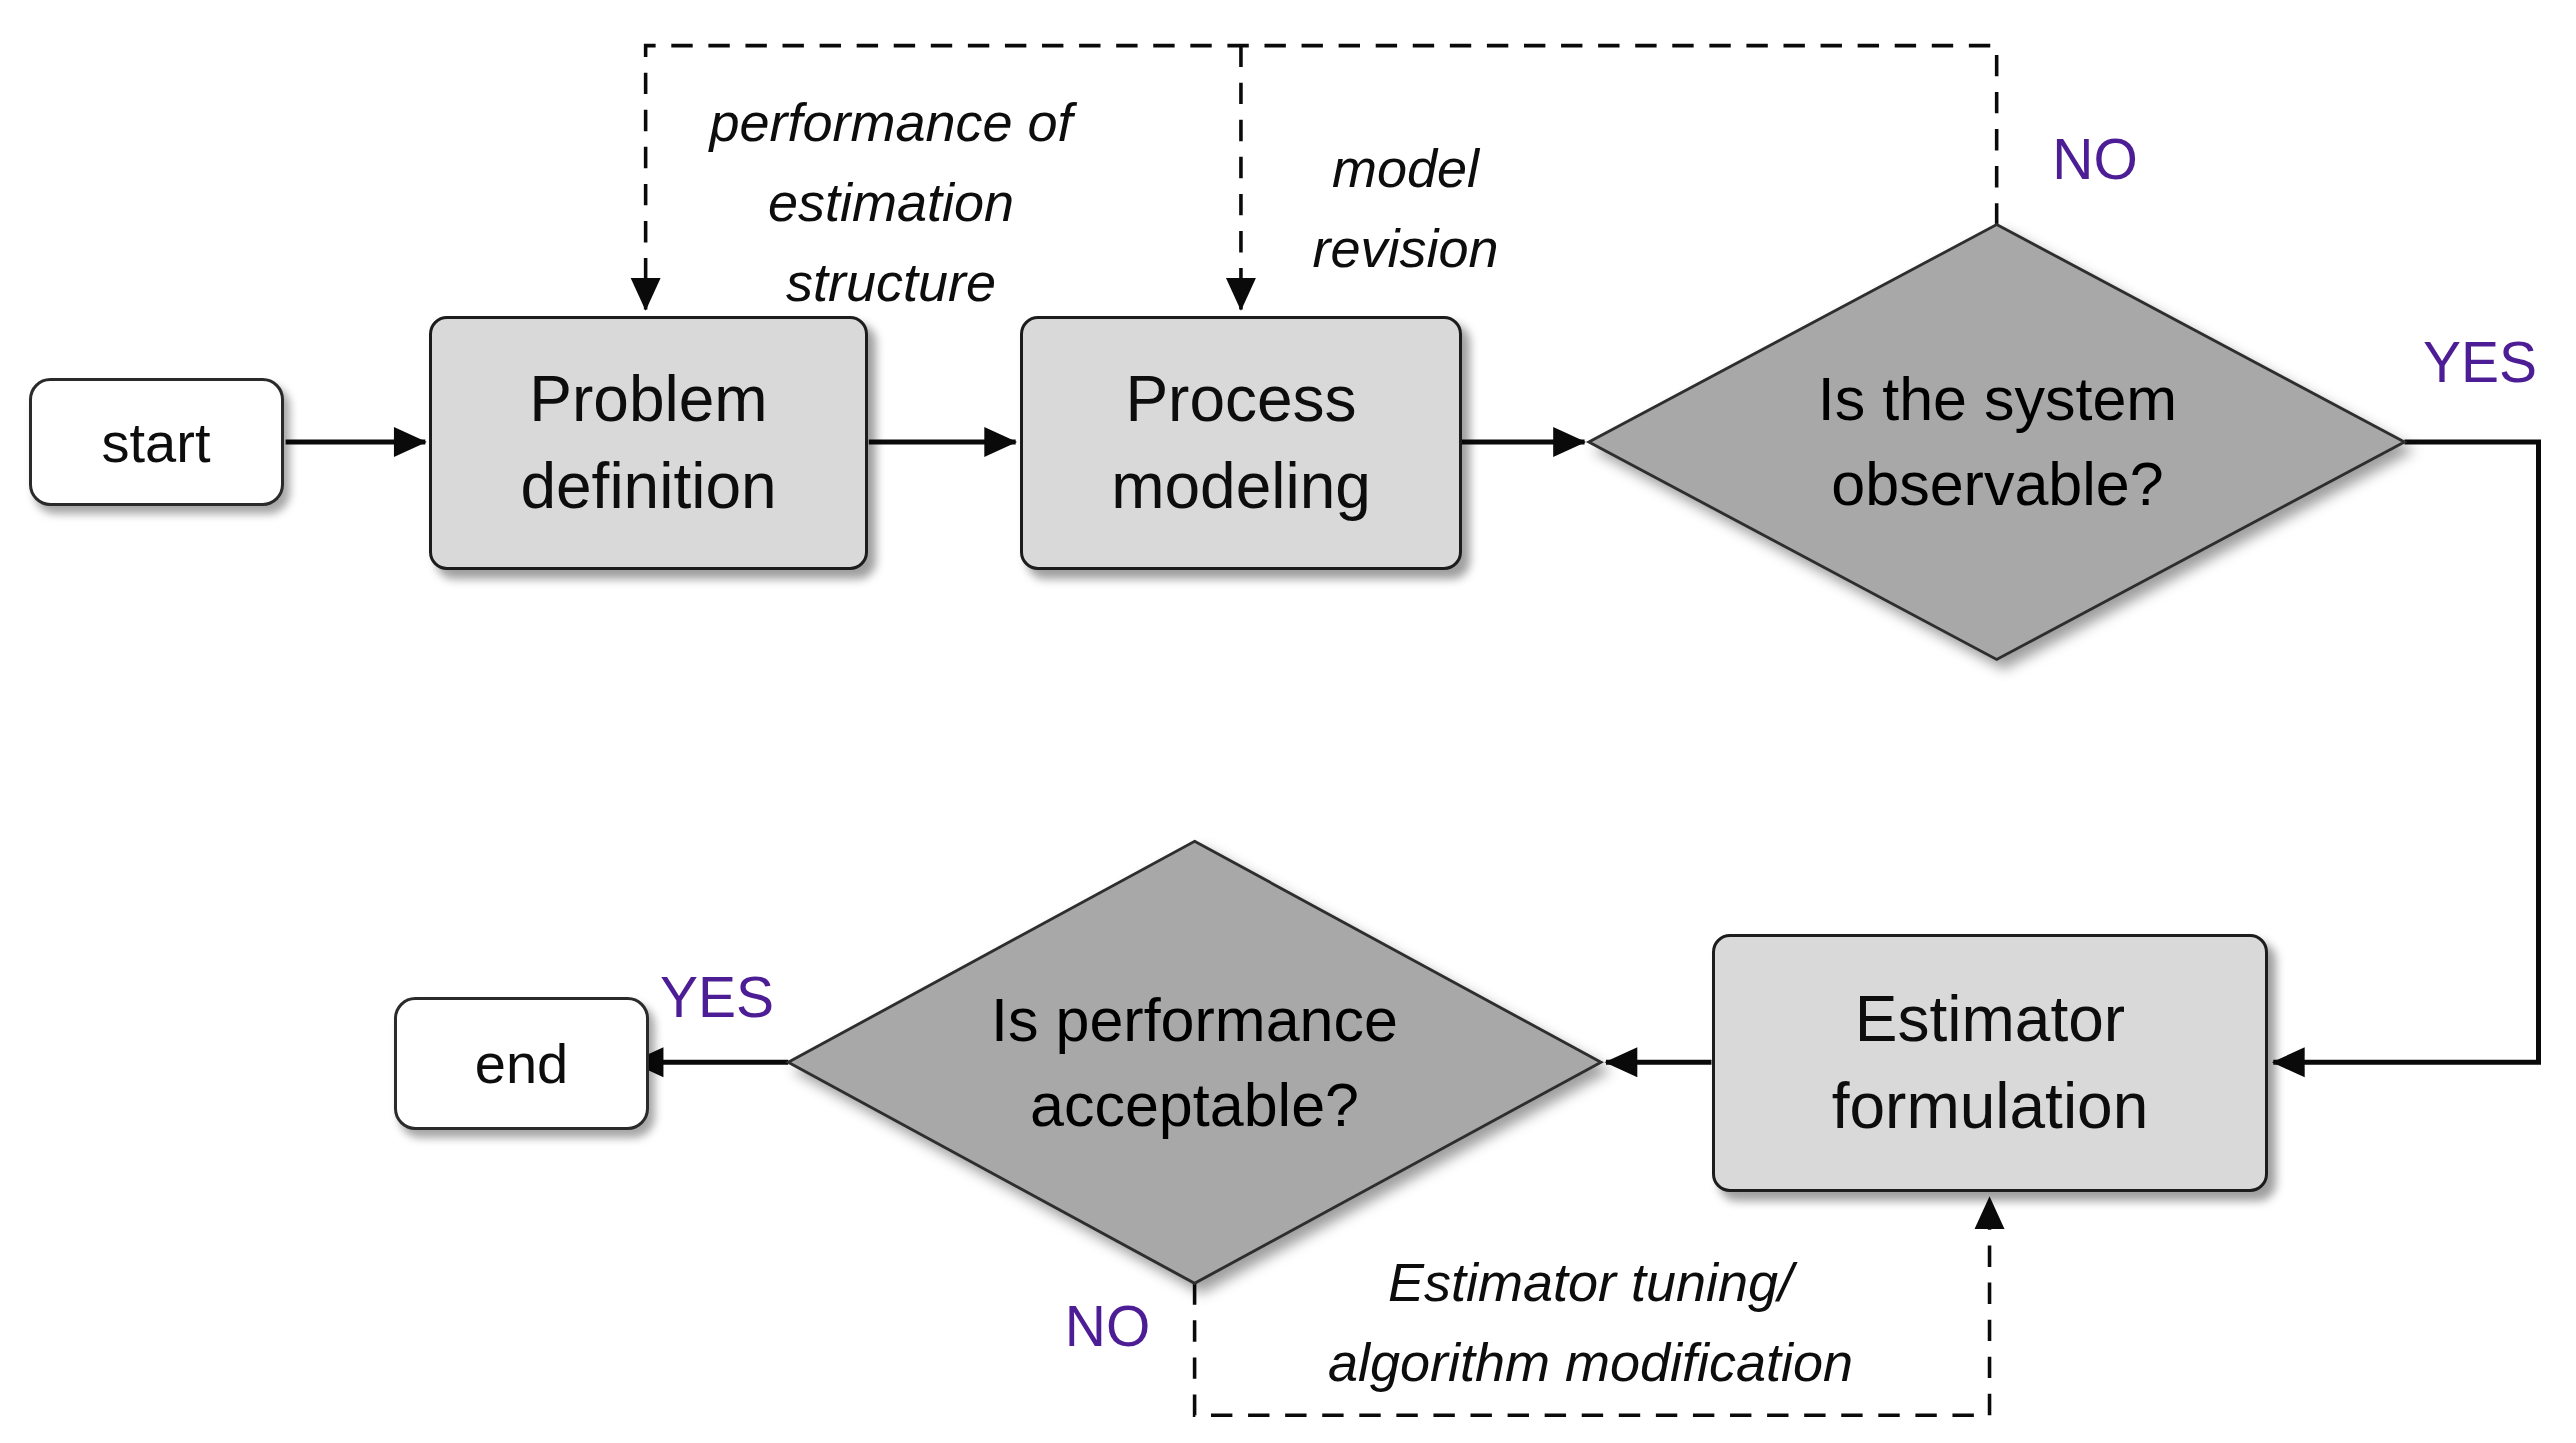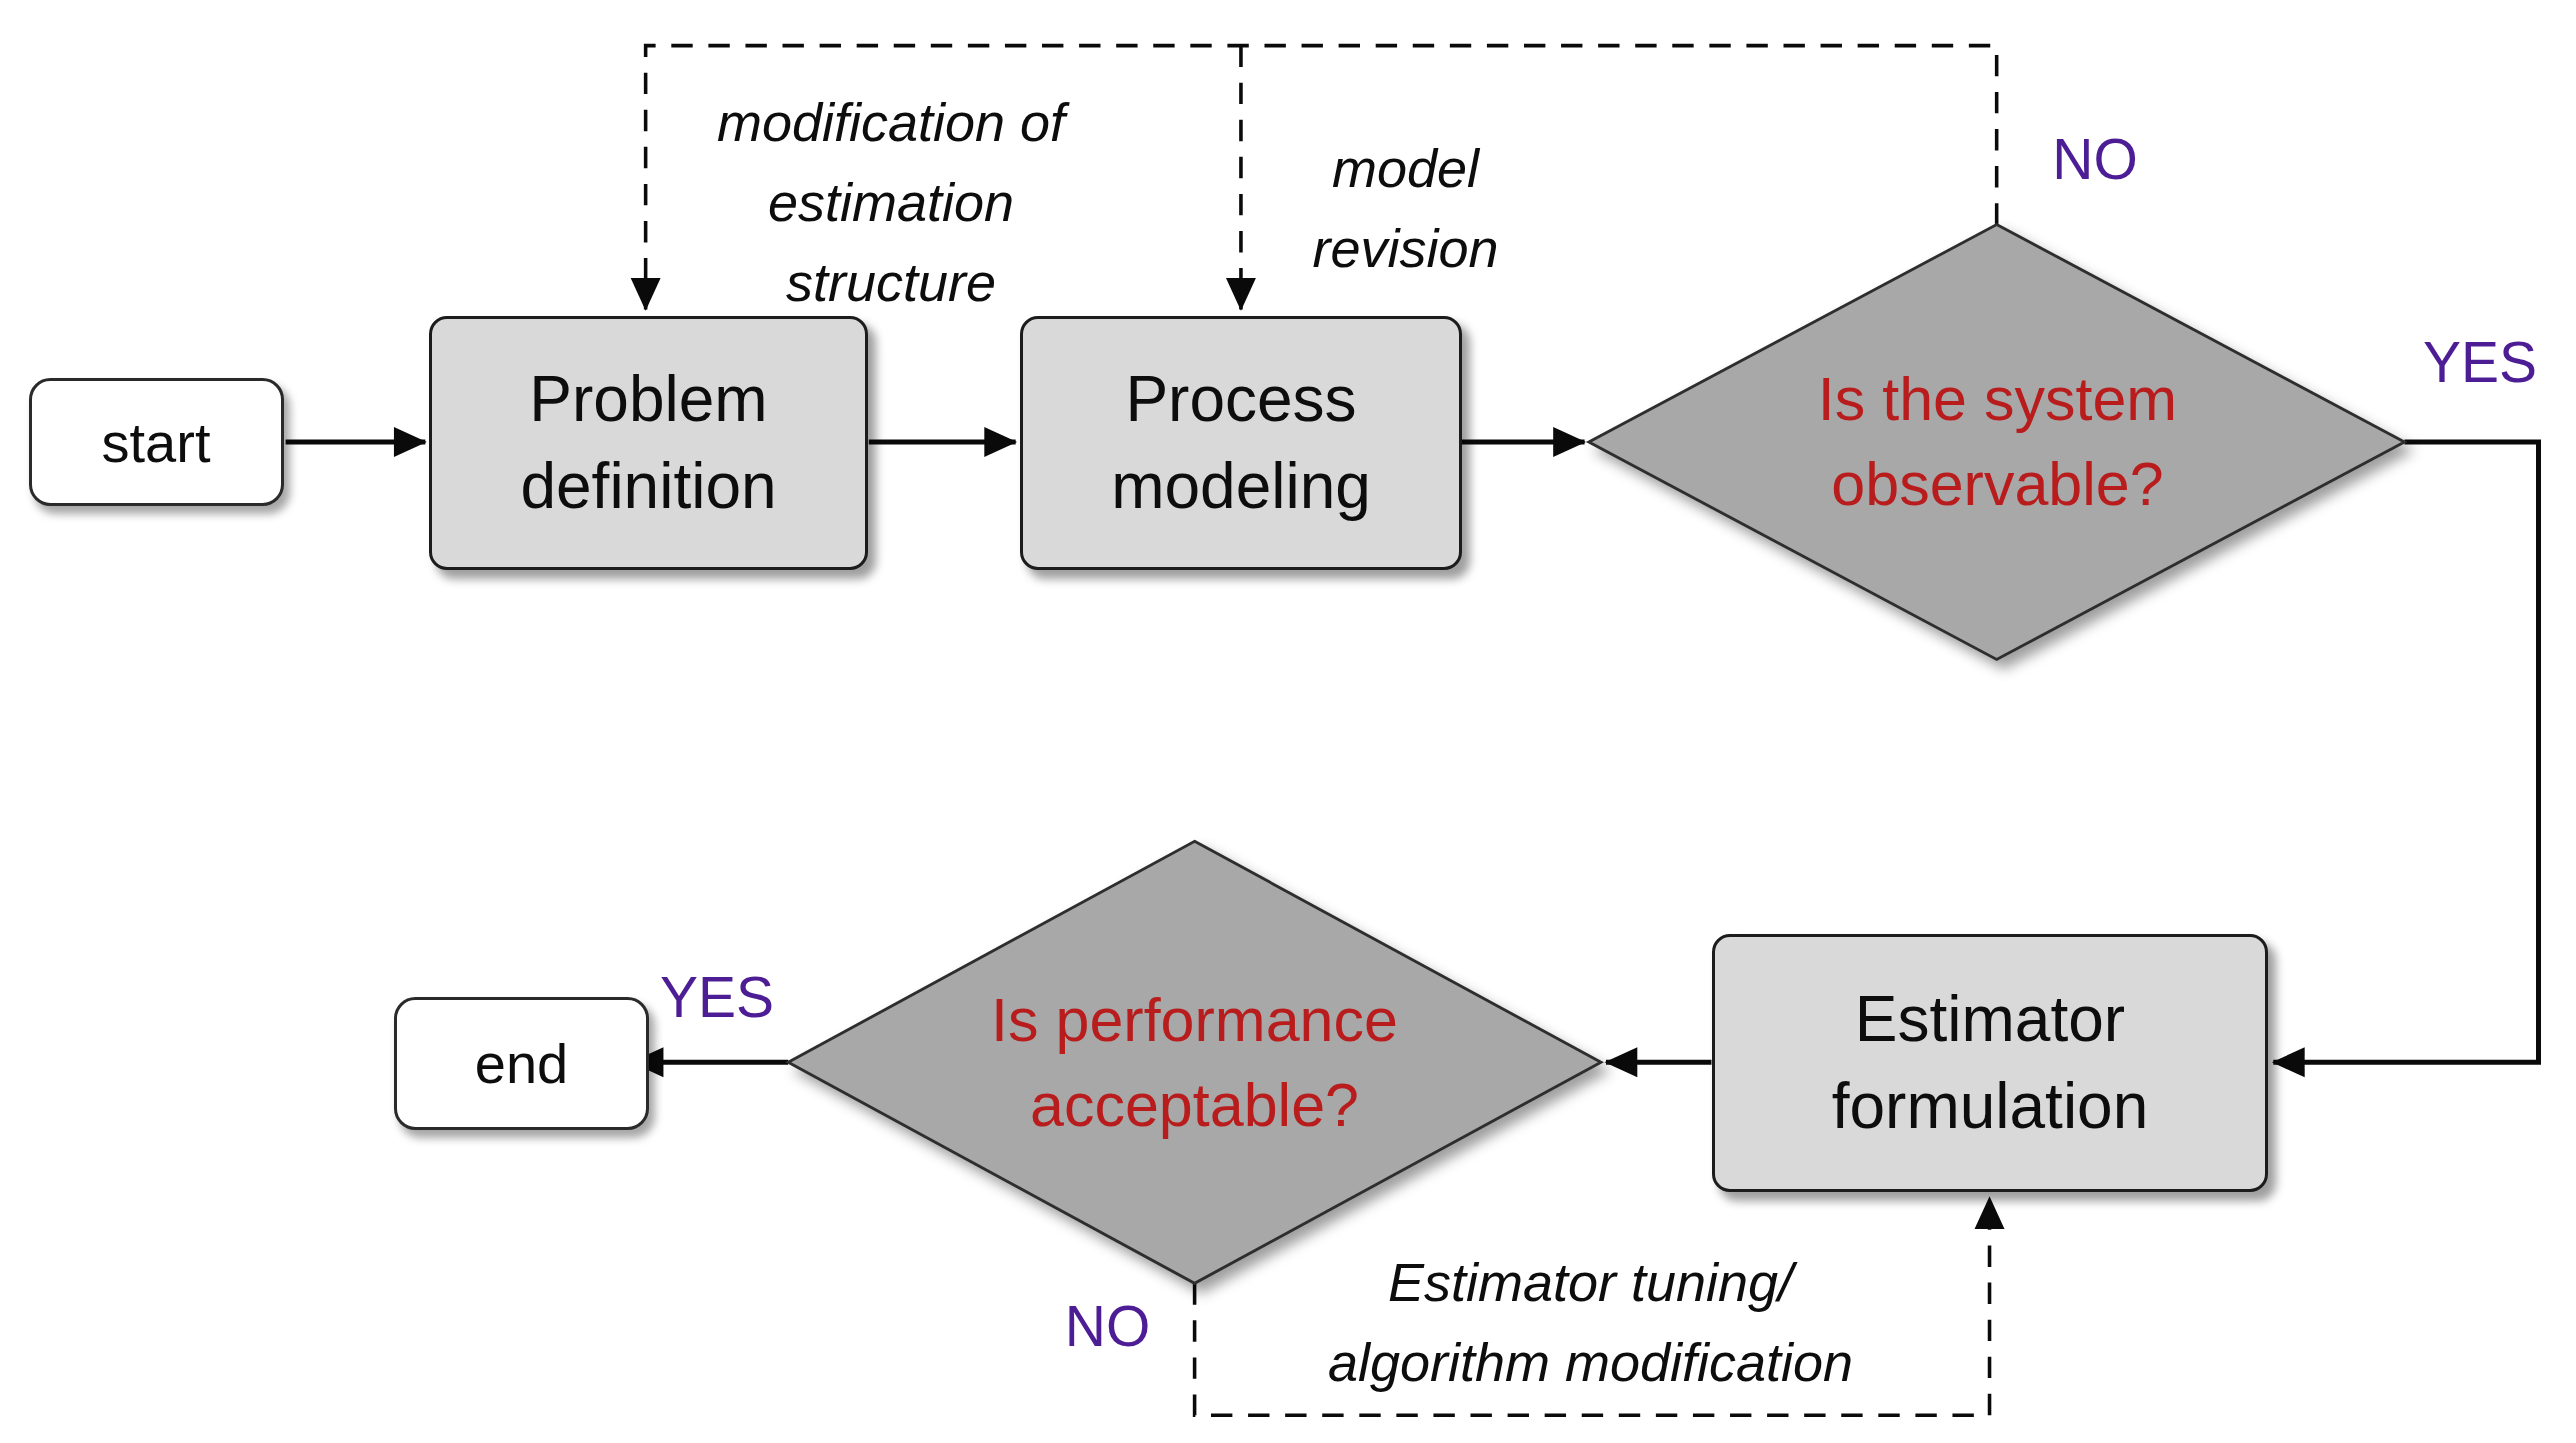--- a/index.html
+++ b/index.html
@@ -64,21 +64,21 @@
     box-shadow: 5.7px 7.1px 8.6px rgba(0,0,0,0.35);
   }
   .decision-label {
     position: absolute;
     display: flex;
     align-items: center;
     justify-content: center;
     text-align: center;
     font-size: 61px;
     line-height: 1.4;
-    color: #b91c1c;
+    color: #000000;
   }
   .branch-label {
     position: absolute;
     display: flex;
     align-items: center;
     justify-content: center;
     font-size: 57px;
     color: #4c1d95;
     text-align: center;
   }
@@ -139,21 +139,21 @@
 
   <div class="branch-label" style="left:2031px; top:118px; width:128px; height:82px;">NO</div>
 
   <div class="branch-label" style="left:2414px; top:324px; width:132px; height:75px;">YES</div>
 
   <div class="branch-label" style="left:653px; top:959px; width:128px; height:75px;">YES</div>
 
   <div class="branch-label" style="left:1047px; top:1287px; width:121px; height:78px;">NO</div>
 
   <div class="note" style="left:663px; top:82px; width:456px;">
-    <div>modification of</div>
+    <div>performance of</div>
     <div>estimation</div>
     <div>structure</div>
   </div>
 
   <div class="note" style="left:1277px; top:128px; width:257px;">
     <div>model</div>
     <div>revision</div>
   </div>
 
   <div class="note" style="left:1241px; top:1242px; width:699px;">

